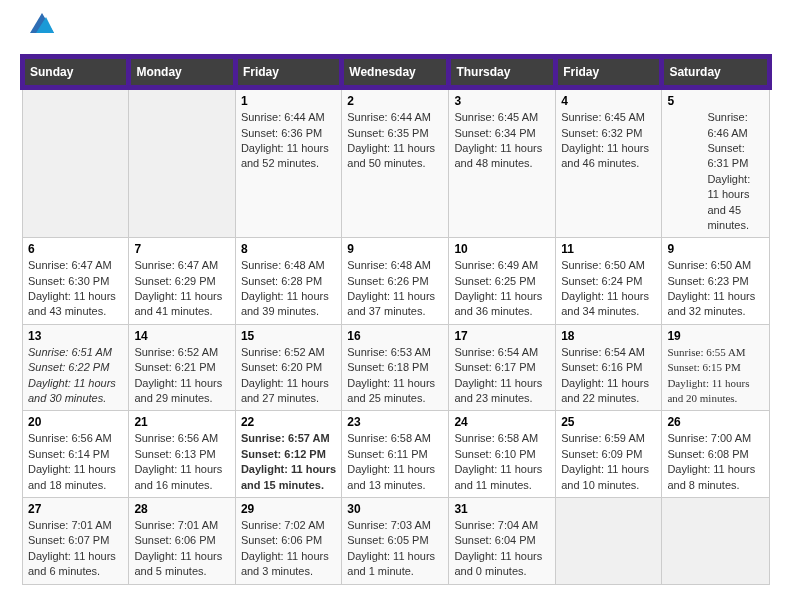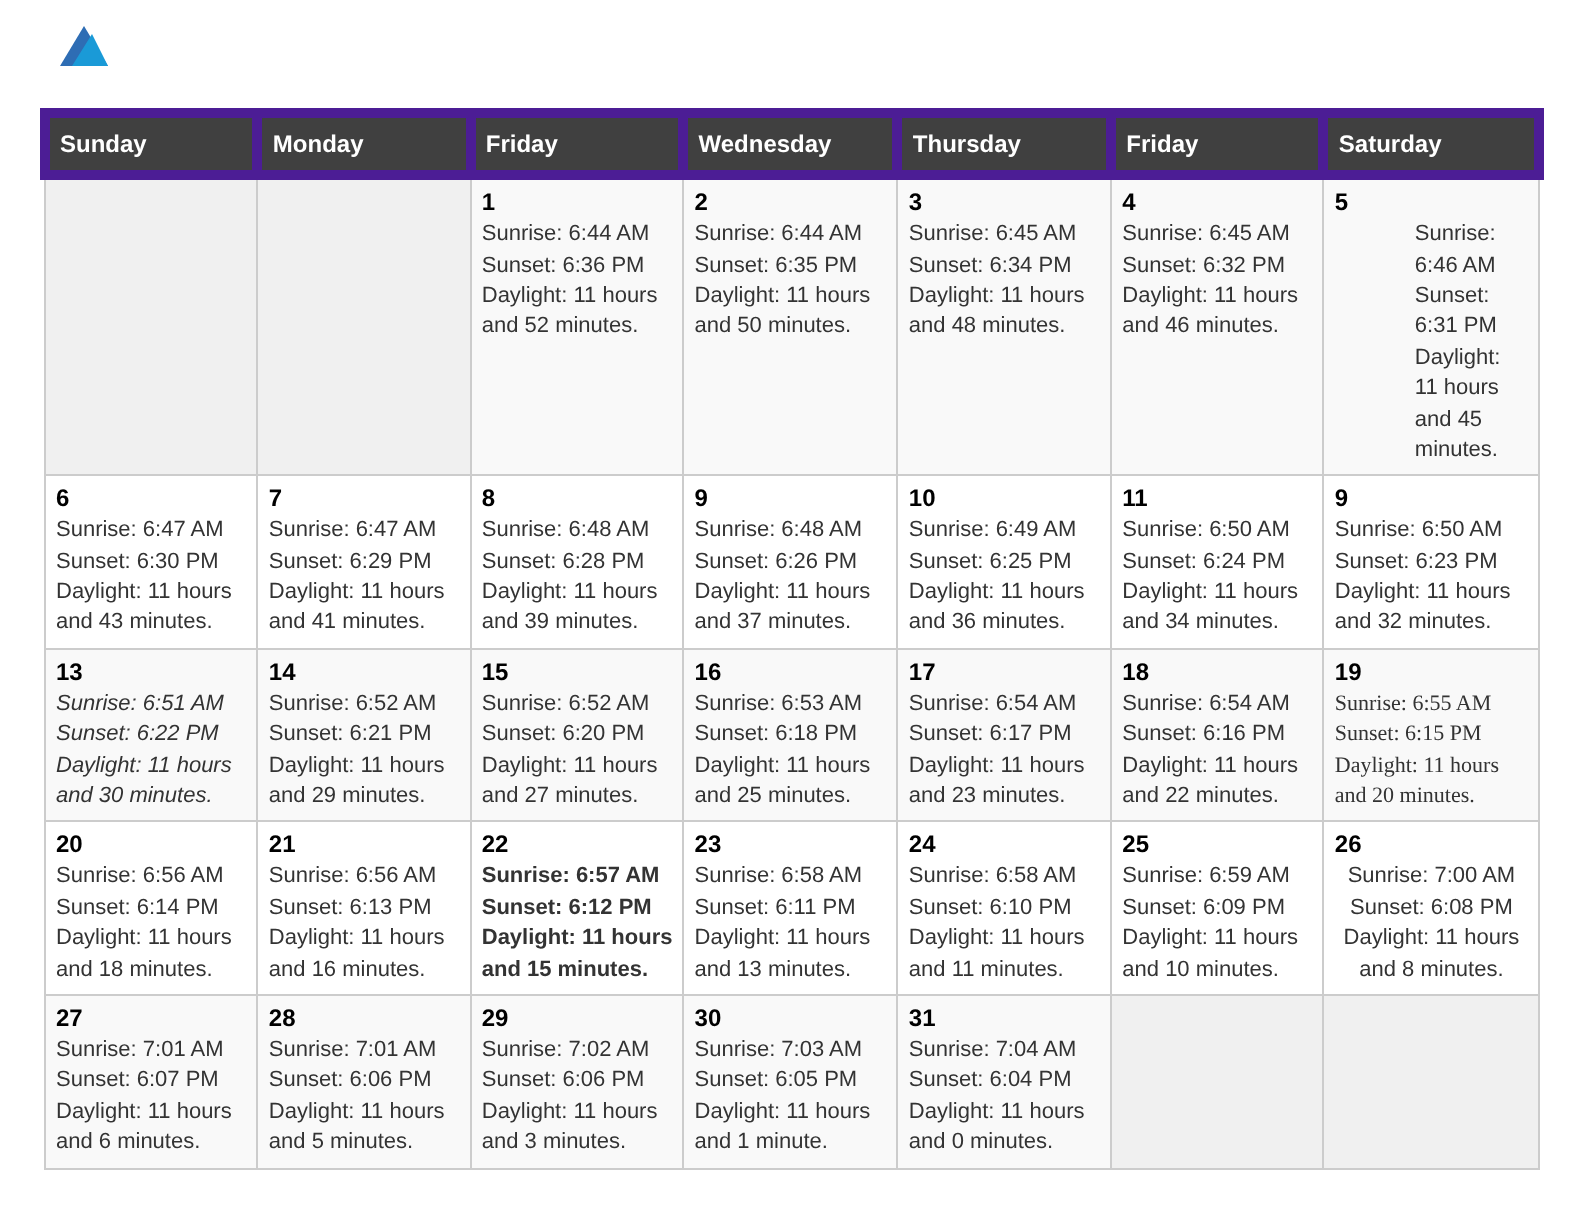--- a/index.html
+++ b/index.html
@@ -267,21 +267,21 @@
 Daylight: 11 hours and 11 minutes.</div>
         </td>
         <td>
           <span class="day-num">25</span>
           <div class="day-info" style="white-space: pre-line;">Sunrise: 6:59 AM
 Sunset: 6:09 PM
 Daylight: 11 hours and 10 minutes.</div>
         </td>
         <td>
           <span class="day-num">26</span>
-          <div class="day-info" style="white-space: pre-line; text-align: center;">Sunrise: 7:00 AM
+          <div class="day-info" style="white-space: pre-line;">Sunrise: 7:00 AM
 Sunset: 6:08 PM
 Daylight: 11 hours and 8 minutes.</div>
         </td>
       </tr>
       <tr>
         <td>
           <span class="day-num">27</span>
           <div class="day-info" style="white-space: pre-line;">Sunrise: 7:01 AM
 Sunset: 6:07 PM
 Daylight: 11 hours and 6 minutes.</div>

